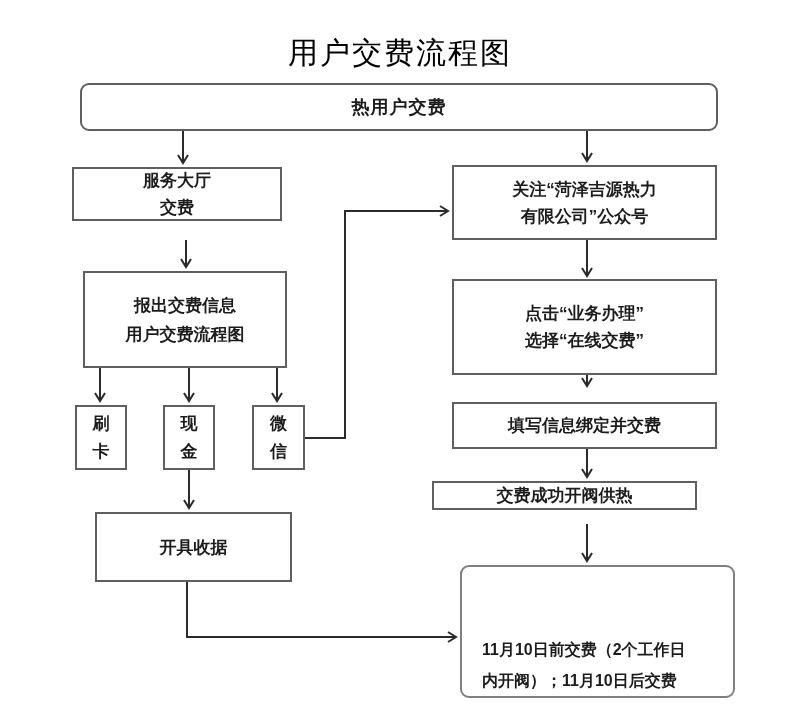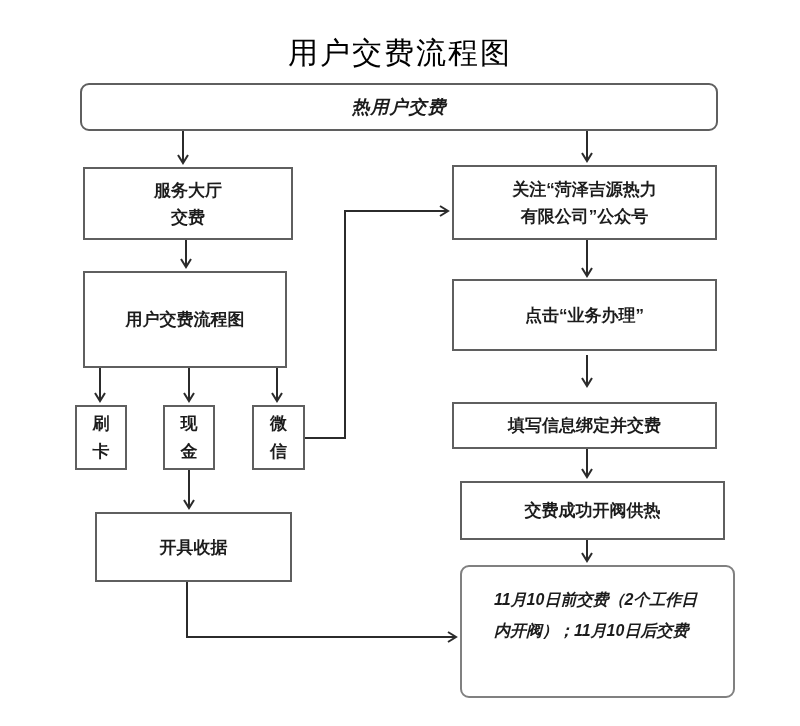--- a/index.html
+++ b/index.html
@@ -35,28 +35,28 @@
     display: flex;
     flex-direction: column;
     align-items: center;
     justify-content: center;
     text-align: center;
     font-size: 17px;
     font-weight: 600;
     line-height: 27px;
     color: #1c1c1c;
   }
-  .box.rounded { border-radius: 9px; font-style: italic; }
+  .box.rounded { border-radius: 9px; }
   .box.top-banner { font-size: 18px; font-weight: 700; letter-spacing: 1px; }
   .box.note {
     border-color: #808080;
     align-items: flex-start;
-    justify-content: flex-start;
+    justify-content: flex-end;
     text-align: left;
-    padding: 17px 10px 0 32px;
+    padding: 17px 10px 0 20px;
     font-size: 16px;
     line-height: 31px;
   }
   .connectors {
     position: absolute;
     top: 0;
     left: 0;
     pointer-events: none;
   }
   .connectors path {
@@ -90,26 +90,27 @@
     <path d="M587,240 V276" marker-end="url(#arrow)"></path>
     <path d="M587,355 V386" marker-end="url(#arrow)"></path>
     <path d="M587,437 V477" marker-end="url(#arrow)"></path>
     <path d="M587,524 V561" marker-end="url(#arrow)"></path>
   </svg>
 
   <div class="box rounded top-banner" style="left:80px; top:83px; width:638px; height:48px">
     <div>热用户交费</div>
   </div>
 
-  <div class="box" style="left:83px; top:167px; width:210px; height:73px">
+  <div class="box" style="left:72px; top:167px; width:210px; height:54px">
     <div>服务大厅</div>
     <div>交费</div>
   </div>
 
   <div class="box" style="left:83px; top:271px; width:204px; height:97px; line-height:29px">
+    <div>报出交费信息</div>
     <div>用户交费流程图</div>
   </div>
 
   <div class="box" style="left:75px; top:405px; width:52px; height:65px; line-height:28px">
     <div>刷</div>
     <div>卡</div>
   </div>
 
   <div class="box" style="left:163px; top:405px; width:52px; height:65px; line-height:28px">
     <div>现</div>
@@ -123,29 +124,30 @@
 
   <div class="box" style="left:452px; top:165px; width:265px; height:75px">
     <div>关注“菏泽吉源热力</div>
     <div>有限公司”公众号</div>
   </div>
 
   <div class="box" style="left:95px; top:512px; width:197px; height:70px">
     <div>开具收据</div>
   </div>
 
-  <div class="box" style="left:452px; top:279px; width:265px; height:72px">
+  <div class="box" style="left:452px; top:279px; width:265px; height:96px">
     <div>点击“业务办理”</div>
+    <div>选择“在线交费”</div>
   </div>
 
   <div class="box" style="left:452px; top:402px; width:265px; height:47px">
     <div>填写信息绑定并交费</div>
   </div>
 
-  <div class="box" style="left:460px; top:481px; width:265px; height:59px">
+  <div class="box" style="left:432px; top:481px; width:265px; height:29px">
     <div>交费成功开阀供热</div>
   </div>
 
   <div class="box rounded note" style="left:460px; top:565px; width:275px; height:133px">
     <div>11月10日前交费（2个工作日</div>
     <div>内开阀）；11月10日后交费</div>
   </div>
 
 </div>
 

